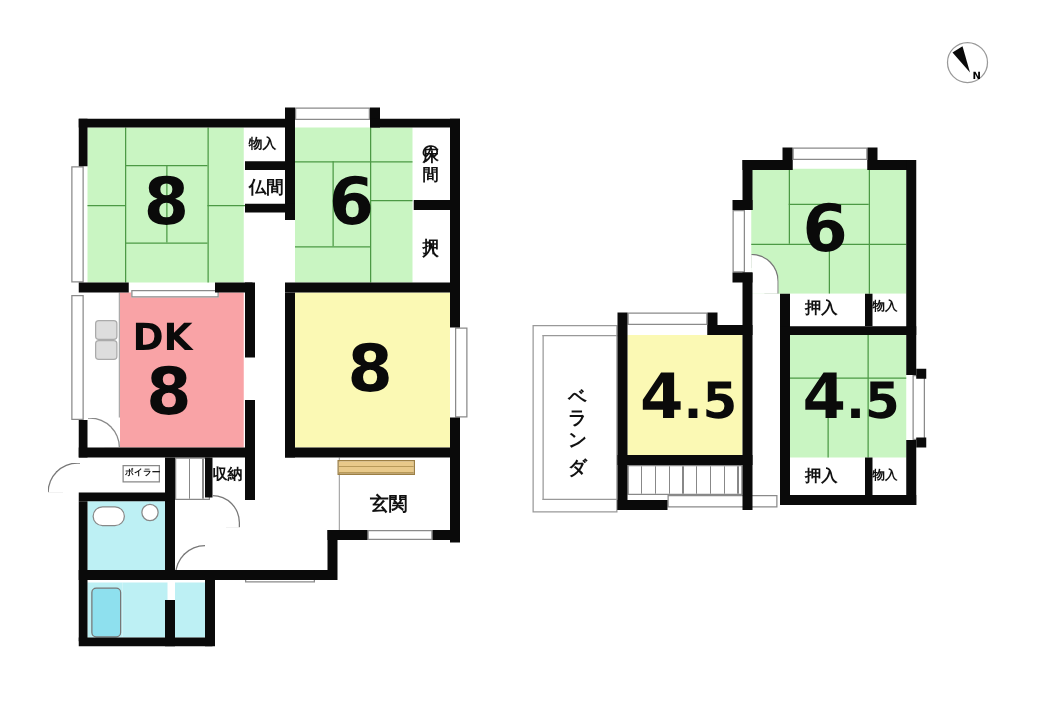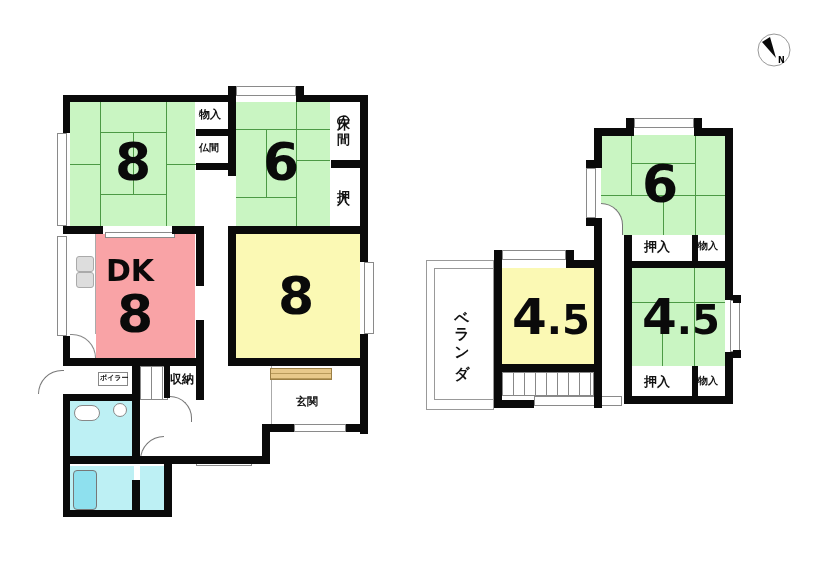--- a/index.html
+++ b/index.html
@@ -44,21 +44,21 @@
     <div class="tline" style="left:30px;top:92px;width:66px;height:1px;"></div>
     <div class="tline" style="left:63px;top:30px;width:1px;height:62px;"></div>
     <div class="tline" style="left:0;top:62px;width:30px;height:1px;"></div>
     <div class="tline" style="left:96px;top:62px;width:30px;height:1px;"></div>
   </div>
   <div class="big" style="left:110px;top:136px;width:46px;font-size:52px;">8</div>
 
   <div class="room white" style="left:196px;top:102px;width:32px;height:28px;"></div>
   <div class="lbl" style="left:199px;top:109px;font-size:11px;">物入</div>
   <div class="room white" style="left:196px;top:136px;width:32px;height:27px;"></div>
-  <div class="lbl" style="left:199px;top:143px;font-size:10px;text-align:right;">仏間</div>
+  <div class="lbl" style="left:199px;top:143px;font-size:14px;text-align:right;">仏間</div>
 
   <div class="room tatami" style="left:236px;top:102px;width:94px;height:124px;">
     <div class="tline" style="left:0;top:27px;width:94px;height:1px;"></div>
     <div class="tline" style="left:60px;top:0;width:1px;height:124px;"></div>
     <div class="tline" style="left:30px;top:27px;width:1px;height:68px;"></div>
     <div class="tline" style="left:0;top:95px;width:60px;height:1px;"></div>
     <div class="tline" style="left:60px;top:58px;width:34px;height:1px;"></div>
   </div>
   <div class="big" style="left:258px;top:136px;width:46px;font-size:52px;">6</div>
 
@@ -73,21 +73,21 @@
   <div class="abs" style="left:76px;top:272px;width:16px;height:14px;background:#ddd;border:1px solid #aaa;border-radius:3px;"></div>
   <div class="abs" style="left:70px;top:334px;width:26px;height:24px;border:1px solid #888;border-bottom:none;border-left:none;border-radius:0 26px 0 0;background:#fff;box-sizing:border-box;"></div>
   <div class="big" style="left:100px;top:256px;width:60px;font-size:30px;">DK</div>
   <div class="big" style="left:112px;top:288px;width:46px;font-size:52px;">8</div>
 
   <div class="room yellow" style="left:236px;top:234px;width:124px;height:124px;"></div>
   <div class="big" style="left:273px;top:270px;width:46px;font-size:52px;">8</div>
 
   <div class="room white" style="left:271px;top:366px;width:89px;height:61px;border-left:1px solid #aaa;"></div>
   <div class="step" style="left:270px;top:368px;width:62px;height:12px;"></div>
-  <div class="lbl" style="left:296px;top:396px;font-size:11px;">玄関</div>
+  <div class="lbl" style="left:296px;top:396px;font-size:15px;">玄関</div>
 
   <div class="abs" style="left:98px;top:372px;width:30px;height:14px;border:1px solid #888;box-sizing:border-box;background:#fff;"></div>
   <div class="lbl" style="left:100px;top:375px;font-size:7px;">ボイラー</div>
   <div class="stairs" style="left:140px;top:366px;width:28px;height:34px;"></div>
   <div class="room white" style="left:168px;top:366px;width:28px;height:30px;"></div>
   <div class="lbl" style="left:170px;top:373px;font-size:12px;">収納</div>
 
   <div class="room aqua" style="left:70px;top:401px;width:64px;height:55px;"></div>
   <div class="abs" style="left:74px;top:405px;width:24px;height:14px;border:1px solid #888;border-radius:8px;background:#fff;"></div>
   <div class="abs" style="left:113px;top:403px;width:12px;height:12px;border:1px solid #888;border-radius:50%;background:#fff;"></div>

